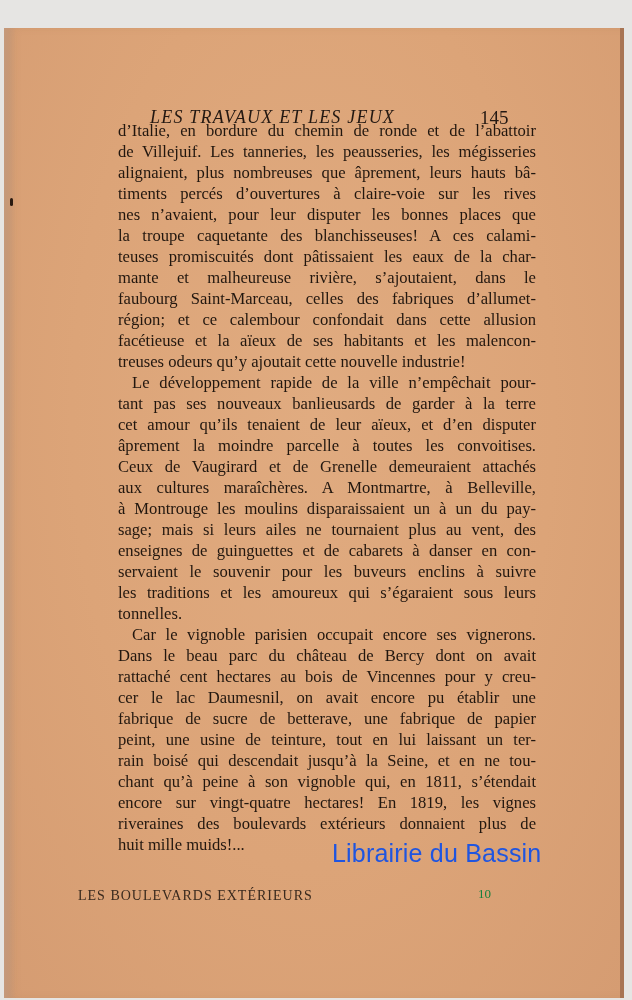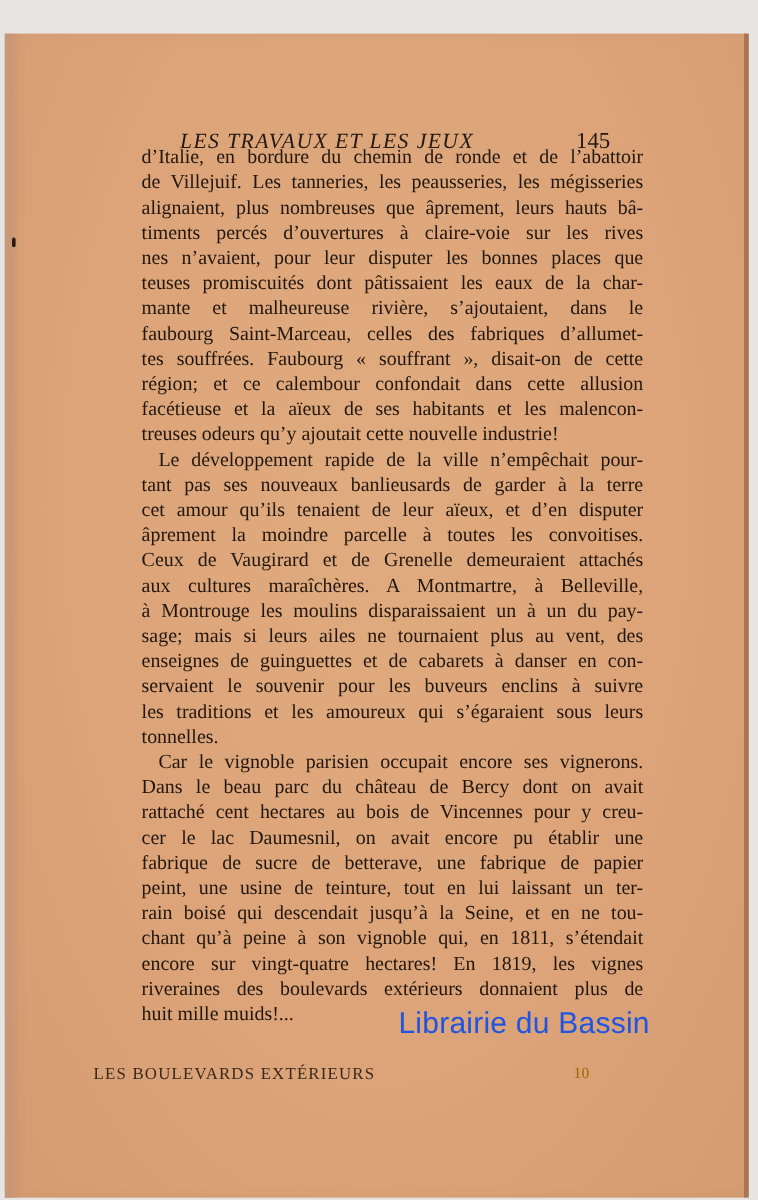--- a/index.html
+++ b/index.html
@@ -43,21 +43,21 @@
     text-align-last:justify; height:21px;
   }
   .line.last { text-align-last:left; }
   .line.indent { padding-left:14px; }
   .footer-left {
     position:absolute; left:78px; top:888px;
     font-size:14px; letter-spacing:1px; color:#3a2a1e;
   }
   .footer-right {
     position:absolute; left:478px; top:886px;
-    font-size:13px; color:#a16207;text-align:right;
+    font-size:13px; color:#15803d;text-align:right;
   }
   .watermark {
     position:absolute; left:332px; top:839px;
     font-family:"Liberation Sans", "DejaVu Sans", sans-serif;
     font-size:25px; color:#1f55e0; letter-spacing:0.2px;
   }
 </style>
 </head>
 <body>
 
@@ -70,24 +70,24 @@
 <div class="running-head">LES TRAVAUX ET LES JEUX</div>
 <div class="folio">145</div>
 
 <div class="text-block" id="text-block">
     <div>
       <span class="line">d’Italie, en bordure du chemin de ronde et de l’abattoir</span>
       <span class="line">de Villejuif. Les tanneries, les peausseries, les mégisseries</span>
       <span class="line">alignaient, plus nombreuses que âprement, leurs hauts bâ-</span>
       <span class="line">timents percés d’ouvertures à claire-voie sur les rives</span>
       <span class="line">nes n’avaient, pour leur disputer les bonnes places que</span>
+      <span class="line">la troupe caquetante des blanchisseuses! A ces calami-</span>
       <span class="line">teuses promiscuités dont pâtissaient les eaux de la char-</span>
       <span class="line">mante et malheureuse rivière, s’ajoutaient, dans le</span>
       <span class="line">faubourg Saint-Marceau, celles des fabriques d’allumet-</span>
-      <span class="line">tes souffrées. Faubourg « souffrant », disait-on de cette</span>
       <span class="line">région; et ce calembour confondait dans cette allusion</span>
       <span class="line">facétieuse et la aïeux de ses habitants et les malencon-</span>
       <span class="line last">treuses odeurs qu’y ajoutait cette nouvelle industrie!</span>
     </div>
     <div>
       <span class="line indent">Le développement rapide de la ville n’empêchait pour-</span>
       <span class="line">tant pas ses nouveaux banlieusards de garder à la terre</span>
       <span class="line">cet amour qu’ils tenaient de leur aïeux, et d’en disputer</span>
       <span class="line">âprement la moindre parcelle à toutes les convoitises.</span>
       <span class="line">Ceux de Vaugirard et de Grenelle demeuraient attachés</span>

